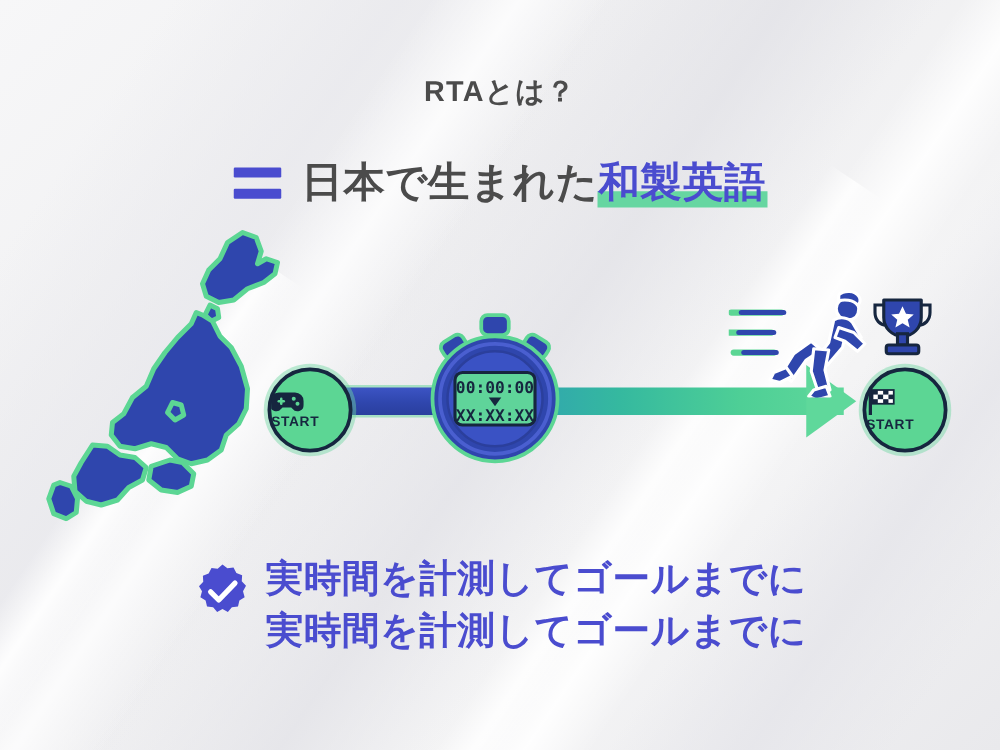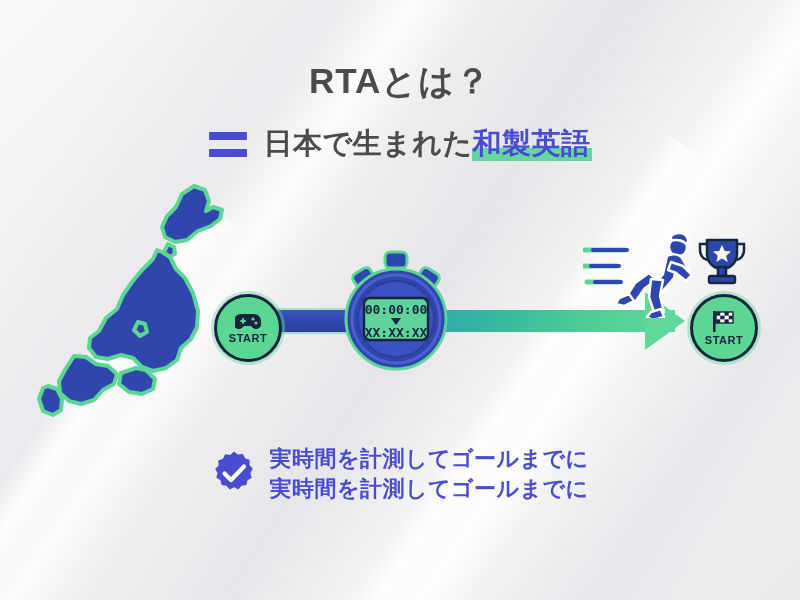--- a/index.html
+++ b/index.html
@@ -72,21 +72,21 @@
     background: linear-gradient(90deg, rgba(255,255,255,0) 0%, rgba(255,255,255,0.85) 50%, rgba(255,255,255,0) 100%);
     transform: rotate(34deg);
   }
 
   
   .headline {
     position: absolute;
     top: 58px;
     left: 0; right: 0;
     text-align: center;
-    font-size: 35px;
+    font-size: 23px;
     font-weight: bold;
     color: #4b4b4b;
     letter-spacing: 1px;
     white-space: nowrap;
   }
 
   .subline-row {
     position: absolute;
     top: 124px;
     left: 0; right: 0;
@@ -102,21 +102,21 @@
   }
   .equals i {
     display: block;
     height: 8px;
     background: #4a4ccf;
     border-radius: 1px;
   }
   .equals i + i { margin-top: 9px; }
 
   .subline {
-    font-size: 29px;
+    font-size: 33px;
     font-weight: bold;
     color: #4b4b4b;
     white-space: nowrap;
     letter-spacing: 0.5px;
   }
   .hl {
     position: relative;
     color: #4a4ccf;
     z-index: 1;
   }
@@ -168,21 +168,21 @@
   }
 
   .node {
     position: absolute;
     border-radius: 50%;
     background: #5cd694;
     border: 3px solid #16263f;
     box-shadow: 0 0 0 3px rgba(110,214,161,.45);
     display: flex;
     flex-direction: column;
-    align-items: center;
+    align-items: flex-start;
     justify-content: center;
     color: #16263f;
   }
   .node-start { left: 214px; top: 294px; width: 62px; height: 62px; }
   .node-clear { left: 690px; top: 294px; width: 62px; height: 62px; }
   .node .label {
     font-size: 11px;
     font-weight: bold;
     letter-spacing: .5px;
     line-height: 1;
@@ -227,21 +227,21 @@
     align-items: flex-start;
     justify-content: center;
   }
   .badge {
     flex: 0 0 auto;
     width: 46px; height: 46px;
     margin-right: 12px;
     margin-top: 6px;
   }
   .caption-text {
-    font-size: 22px;
+    font-size: 30px;
     font-weight: bold;
     color: #4a4ccf;
     line-height: 1.35;
     white-space: nowrap;
     letter-spacing: .5px;
   }
   .caption-text .l2 { display: block; }
 </style>
 </head>
 <body>

